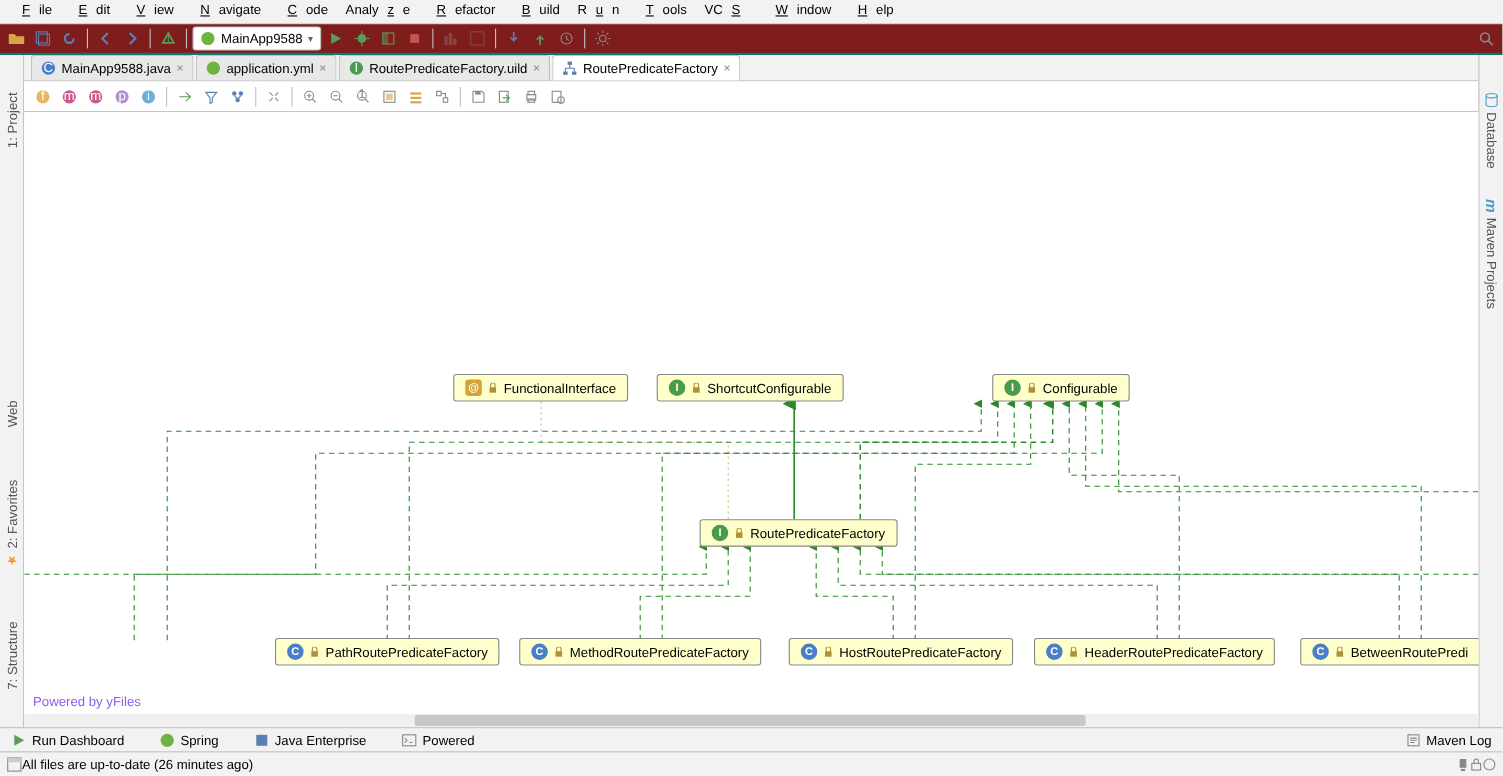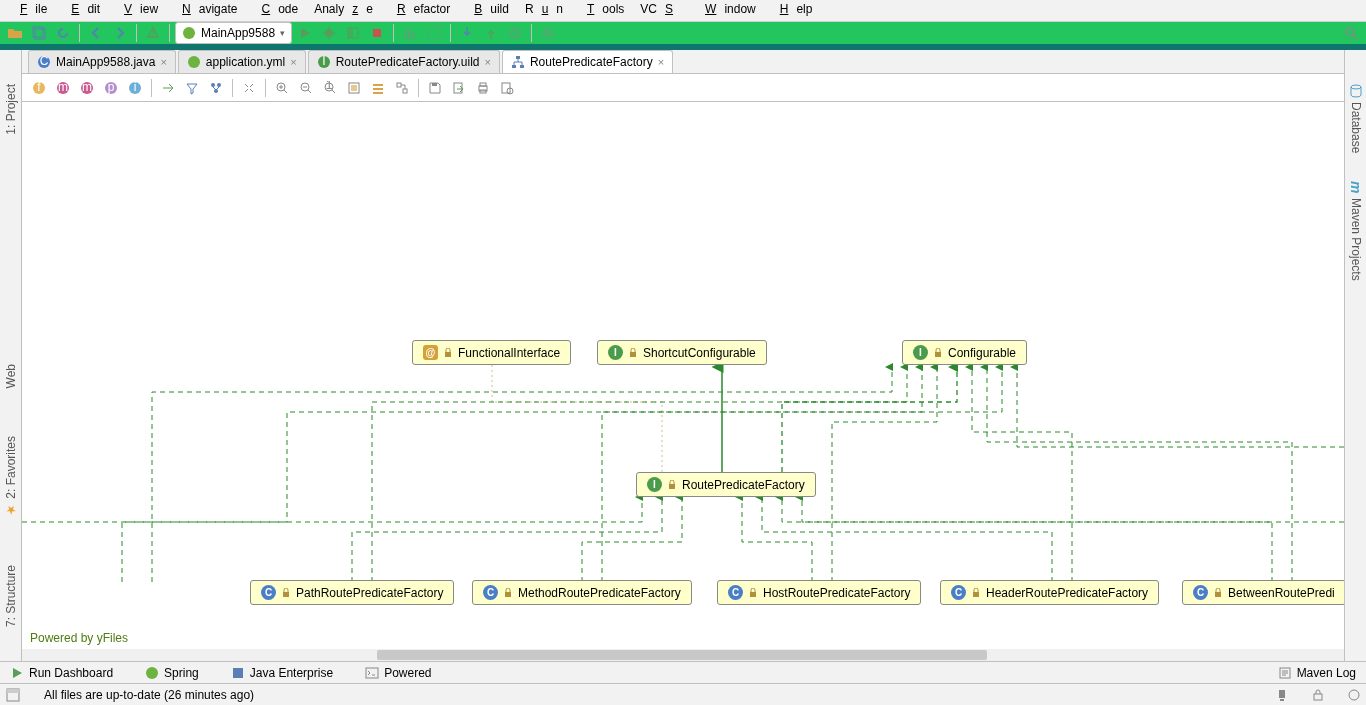--- a/index.html
+++ b/index.html
@@ -2,21 +2,21 @@
 <html><head>
 <meta charset="utf-8">
 <style>
 *{box-sizing:border-box;margin:0;padding:0;font-family:"Segoe UI",Arial,sans-serif;font-size:12px;}
 body{background:#f0f0f0;width:1366px;height:705px;overflow:hidden;display:flex;flex-direction:column;}
 
 .menubar{height:22px;background:#f2f2f2;display:flex;padding:0 4px;border-bottom:1px solid #d0d0d0;}
 .menubar span{padding:2px 8px;cursor:pointer;}
 .menubar .u{text-decoration:underline;}
 
-.maintoolbar{height:28px;background:#22c55e;display:flex;align-items:center;padding:0 4px;border-bottom:6px solid #0f766e;gap:2px;text-align:right;}
+.maintoolbar{height:28px;background:#7f1d1d;display:flex;align-items:center;padding:0 4px;border-bottom:2px solid #0f766e;gap:2px;text-align:right;}
 .tbbtn{width:22px;height:22px;display:flex;align-items:center;justify-content:center;cursor:pointer;border-radius:2px;}
 .tbsep{width:1px;height:18px;background:#c0c0c0;margin:0 3px;}
 .runconfig{display:flex;align-items:center;height:22px;border:1px solid #c0c0c0;border-radius:3px;padding:0 6px;background:#fff;gap:5px;cursor:pointer;}
 .runconfig .arrow{font-size:9px;color:#666;}
 
 .contentrow{flex:1;display:flex;min-height:0;}
 .leftgutter{width:22px;background:#f2f2f2;border-right:1px solid #c0c0c0;display:flex;flex-direction:column;align-items:center;padding-top:30px;gap:40px;}
 .leftgutter .vitem{writing-mode:vertical-rl;transform:rotate(180deg);font-size:11px;color:#555;cursor:pointer;padding:4px 2px;display:flex;align-items:center;gap:4px;}
 .rightgutter{width:22px;background:#f2f2f2;border-left:1px solid #c0c0c0;display:flex;flex-direction:column;align-items:center;padding-top:30px;gap:20px;}
 .rightgutter .vitem{writing-mode:vertical-rl;font-size:11px;color:#555;cursor:pointer;padding:4px 2px;display:flex;align-items:center;gap:4px;}
@@ -30,29 +30,29 @@
 
 .diagtoolbar{height:28px;background:#fff;display:flex;align-items:center;padding:0 6px;border-bottom:1px solid #c0c0c0;gap:2px;}
 
 .diagram{flex:1;background:#fff;position:relative;overflow:hidden;}
 .node{position:absolute;display:flex;align-items:center;padding:4px 10px;background:#ffffcc;border:1px solid #888;border-radius:3px;gap:5px;font-size:12px;white-space:nowrap;}
 .nodeico{width:15px;height:15px;border-radius:50%;display:inline-flex;align-items:center;justify-content:center;font-size:10px;font-weight:bold;color:#fff;}
 .nodeico.i{background:#4a9c4a;}
 .nodeico.c{background:#4a7ec9;}
 .nodeico.at{background:#d4a23a;border-radius:3px;}
 .lockico{width:10px;height:10px;display:inline-block;}
-.powered{position:absolute;left:8px;bottom:16px;color:#4d7c0f;font-size:12px;}
+.powered{position:absolute;left:8px;bottom:16px;color:#8b5cf6;font-size:12px;}
 .hscroll{position:absolute;left:0;right:0;bottom:0;height:12px;background:#f0f0f0;}
 .hscroll .thumb{position:absolute;top:1px;height:10px;background:#c8c8c8;border-radius:2px;}
 svg.edges{position:absolute;inset:0;pointer-events:none;}
 
 .bottomtools{height:22px;background:#f2f2f2;border-top:1px solid #c0c0c0;display:flex;align-items:center;padding:0 6px;gap:24px;}
 .bottomtools .bt{display:flex;align-items:center;gap:5px;cursor:pointer;padding:2px 4px;}
 .bottomtools .spacer{flex:1;}
-.statusbar{height:22px;background:#f2f2f2;border-top:1px solid #c0c0c0;display:flex;align-items:center;padding:0 6px;gap:24px;}
+.statusbar{height:22px;background:#f2f2f2;border-top:1px solid #c0c0c0;display:flex;align-items:center;padding:0 6px;gap:0;}
 .statusbar .spacer{flex:1;}
 .searchbtn{margin-left:auto;}
 
 svg{display:block;}
 </style>
 </head>
 <body>
 
 <div class="menubar">
   <span><span class="u">F</span>ile</span>

